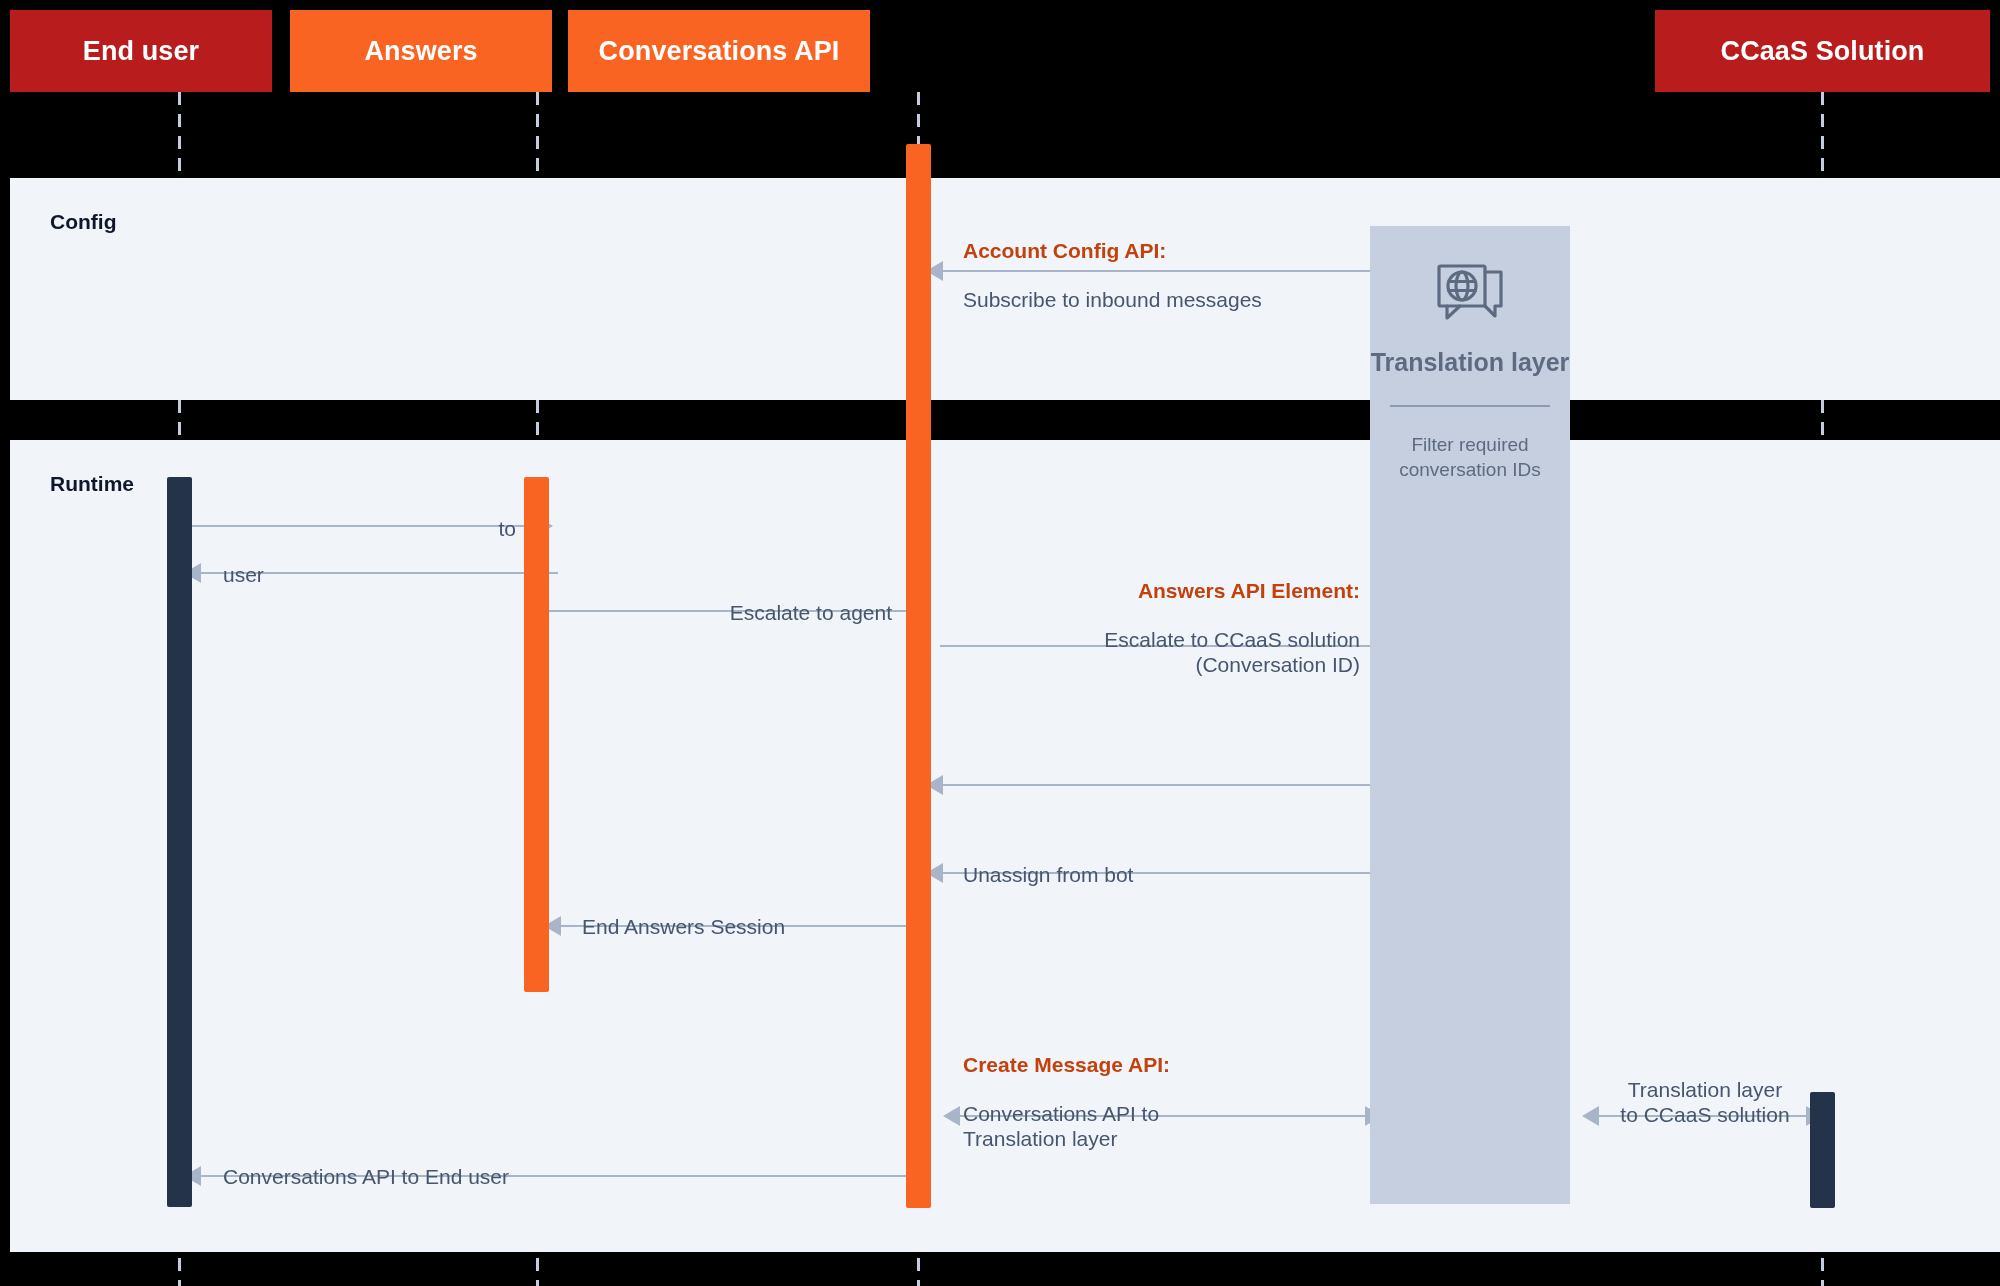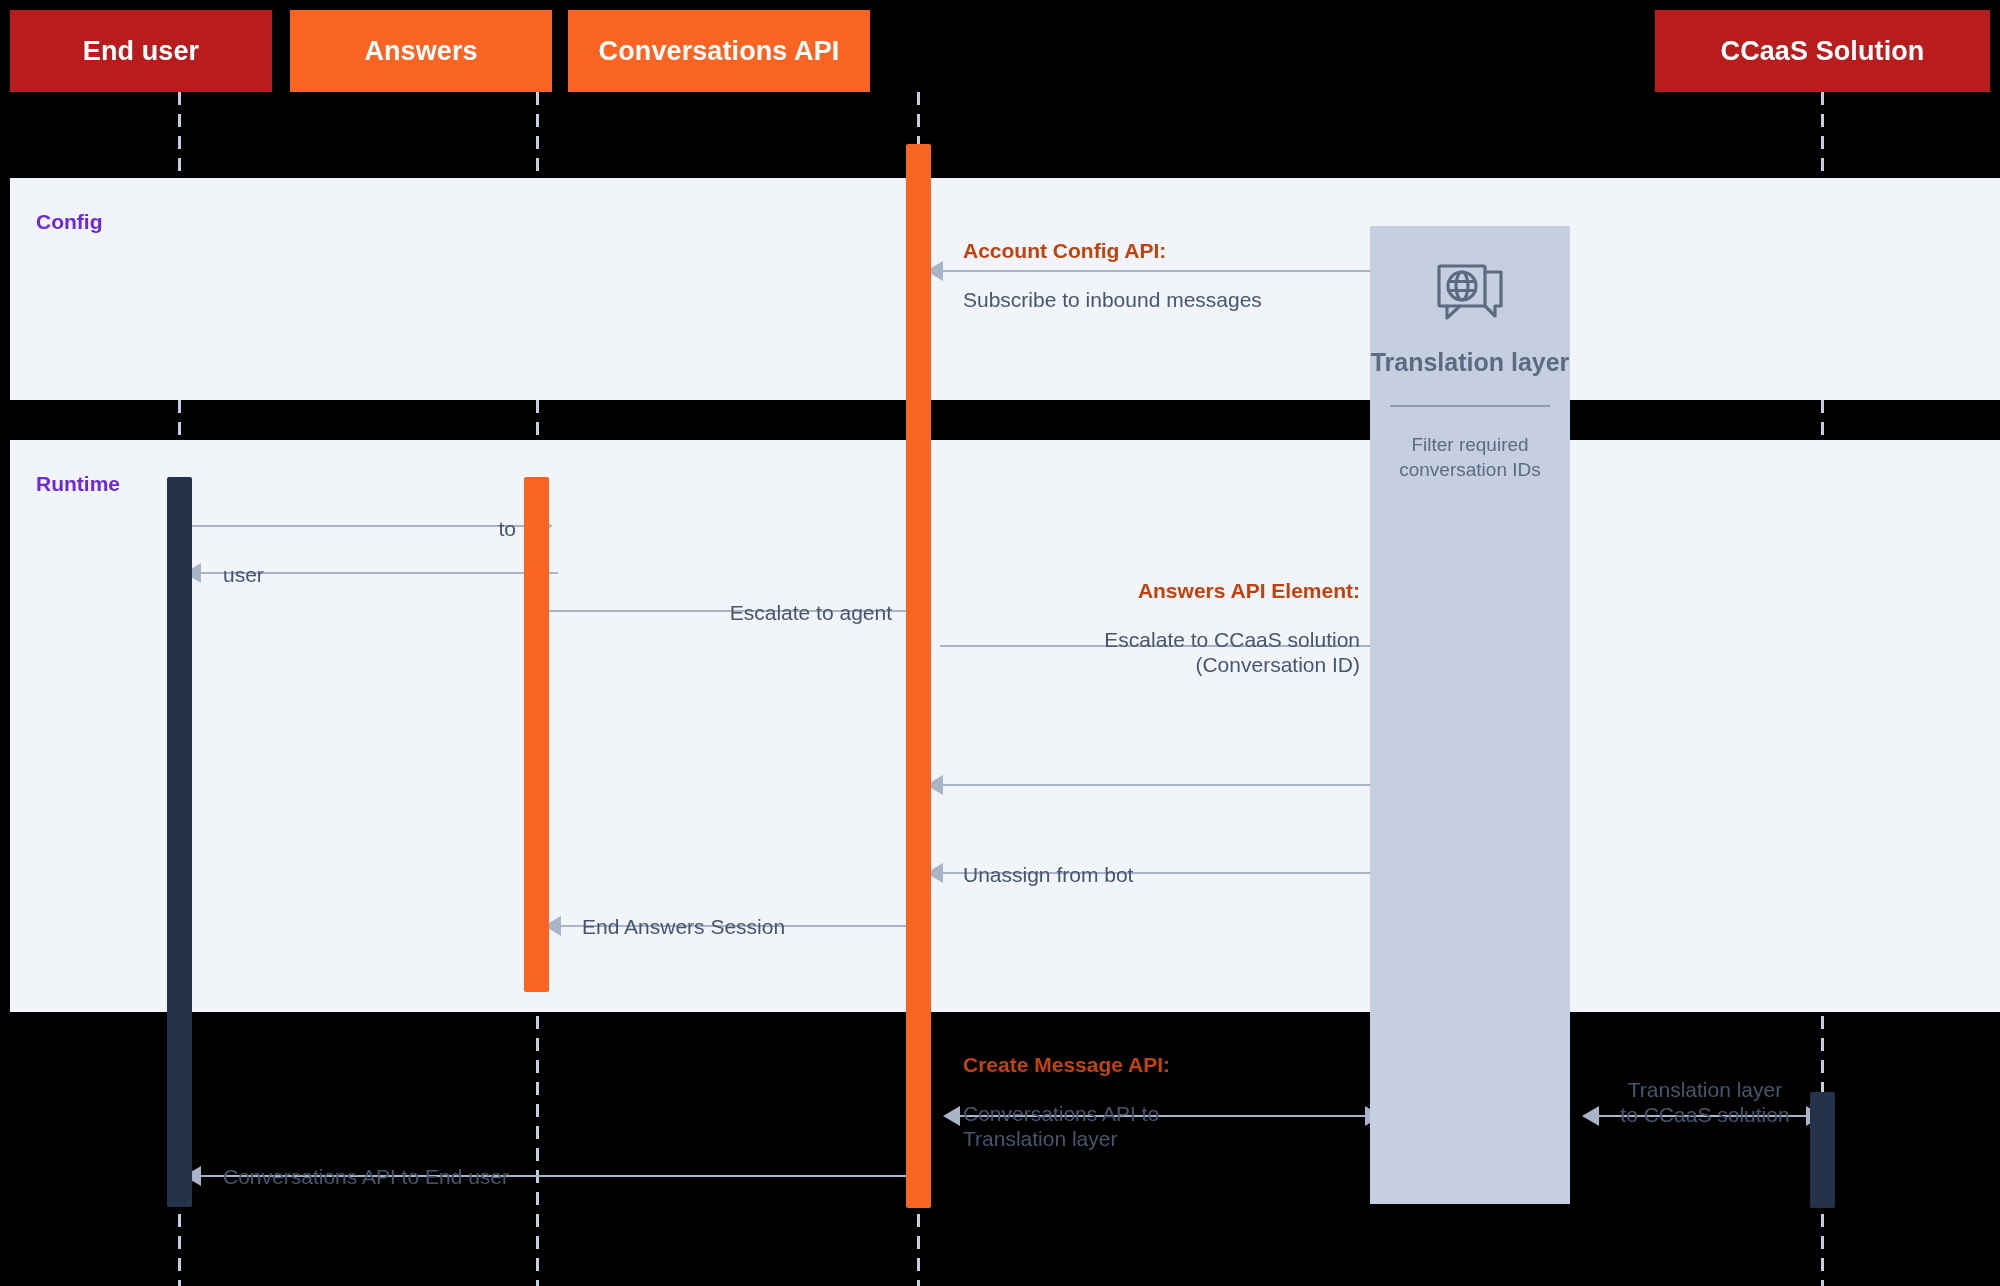--- a/index.html
+++ b/index.html
@@ -14,21 +14,21 @@
   .actor.dark{background:#b91c1c;}
   .actor.orange{background:#fa6423;}
 
   
   .lifeline{position:absolute;width:3px;top:92px;bottom:0;
             background-image:linear-gradient(to bottom,#c3cddd 58%,rgba(0,0,0,0) 0%);
             background-size:3px 22px;background-repeat:repeat-y;}
 
   
   .panel{position:absolute;left:10px;right:0px;background:#f1f4f9;}
-  .panel-label{position:absolute;font-weight:bold;font-size:21px;color:#6d28d9;}
+  .panel-label{position:absolute;font-weight:bold;font-size:21px;color:#0f172a;margin-left:14px;}
 
   
   .act{position:absolute;width:25px;border-radius:2px;}
   .act.dark{background:#25334a;}
   .act.orange{background:#fa6423;}
 
   
   .tcard{position:absolute;background:#c6cfdf;display:flex;flex-direction:column;
          align-items:center;}
   .tcard .ticon{margin-top:36px;}
@@ -80,21 +80,21 @@
 
     <div class="msg" style="left:933px;width:435px;top:92px;">
       <div class="head left"></div>
     </div>
     <div class="lbl l" style="left:953px;top:36px;width:480px;">
       <b>Account Config API:</b>
       <span>Subscribe to inbound messages</span>
     </div>
   </div>
 
-  <div class="panel" style="top:440px;height:572px;">
+  <div class="panel" style="top:440px;height:812px;">
     <div class="panel-label" style="left:26px;top:32px;">Runtime</div>
 
     <div class="msg" style="left:180px;width:346px;top:85px;">
       <div class="head right"></div>
     </div>
     <div class="lbl r" style="left:206px;top:52px;width:300px;">
       <span>to</span>
     </div>
 
     <div class="msg" style="left:191px;width:357px;top:132px;">

